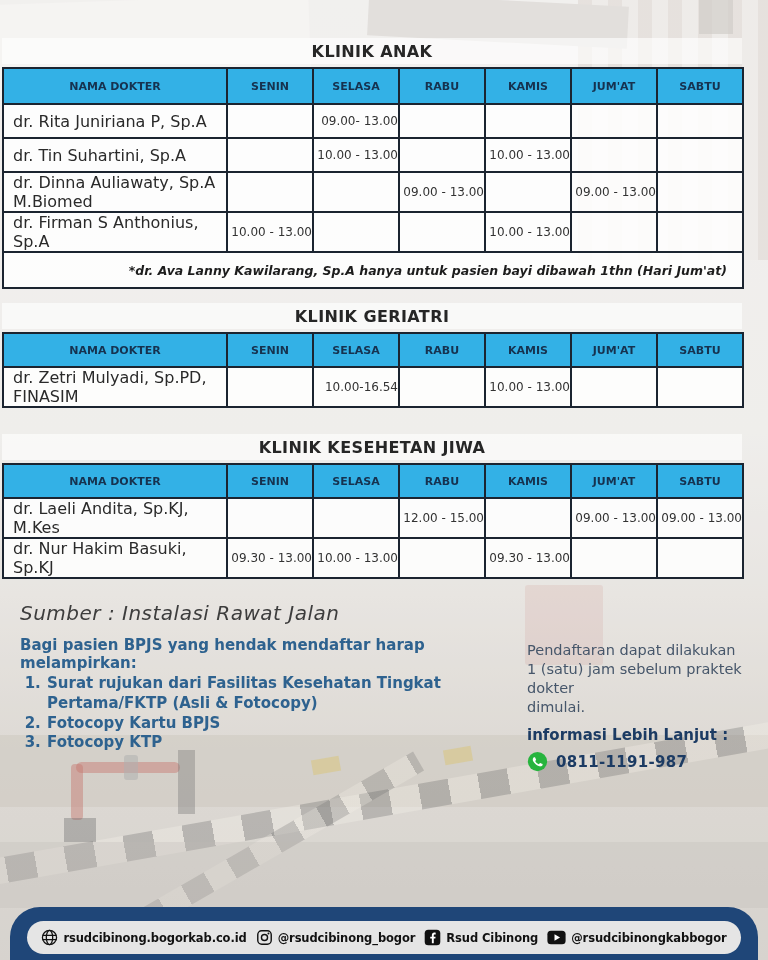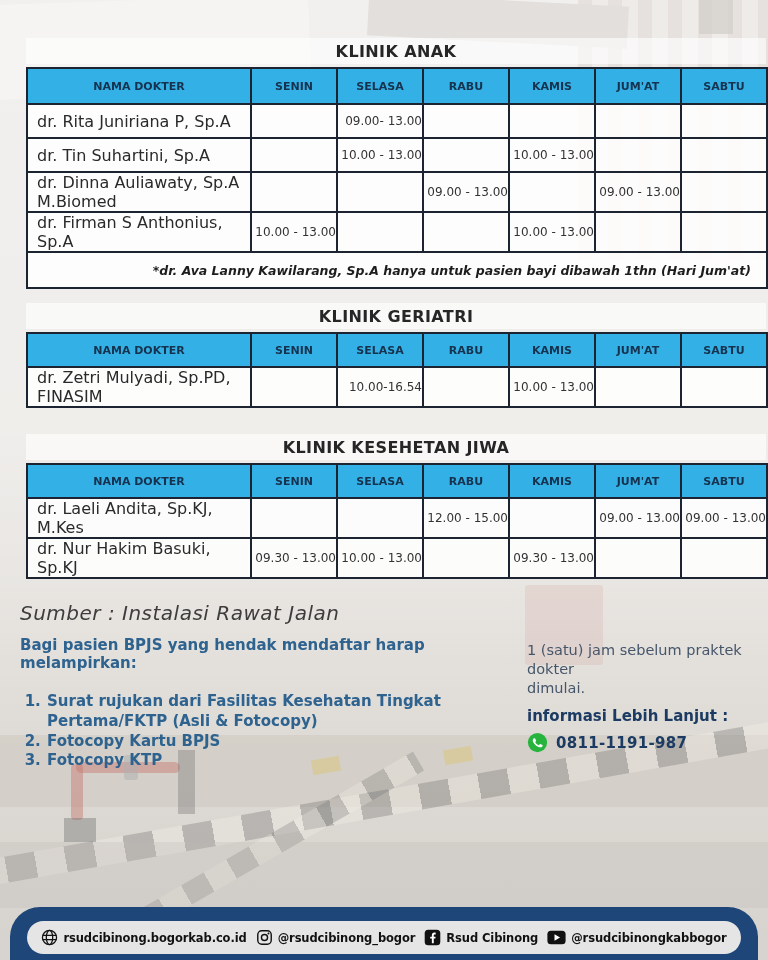--- a/index.html
+++ b/index.html
@@ -26,39 +26,39 @@
   .yellow2 { left:444px; top:748px; width:28px; height:15px; background:rgba(205,175,60,0.45); transform:rotate(-10deg); }
   .pipe-h { left:76px; top:762px; width:104px; height:11px; background:rgba(178,72,60,0.45); border-radius:6px; }
   .pipe-v { left:71px; top:764px; width:12px; height:56px; background:rgba(178,72,60,0.45); border-radius:4px; }
   .flange { left:124px; top:755px; width:14px; height:25px; background:rgba(150,150,150,0.55); border-radius:3px; }
   .post { left:178px; top:750px; width:17px; height:64px; background:rgba(60,60,60,0.35); }
   .base { left:64px; top:818px; width:32px; height:24px; background:rgba(55,55,55,0.38); }
   .road { left:0; top:842px; width:768px; height:66px; background:rgba(168,162,154,0.28); }
   .veil { inset:0; background:rgba(255,255,255,0.26); }
 
   
-  .content { position:absolute; left:26px; top:38px; width:740px; }
+  .content { position:absolute; left:2px; top:38px; width:740px; }
   .section-title { height:26px; background:rgba(255,255,255,0.62); display:flex; align-items:center; justify-content:center;
      font-weight:bold; font-size:16px; color:#262626; letter-spacing:.4px; margin-bottom:3px; }
   .sched { width:100%; border-collapse:collapse; table-layout:fixed; }
   .sched col.c-name { width:224px; }
   .sched col.c-day { width:86px; }
   .sched th, .sched td { border:2px solid #1b2430; background:rgba(255,255,255,0.85); }
   .sched th { height:36px; background:#33b1e6; color:#16324f; font-size:11px; font-weight:bold; text-align:center; }
   .sched td { height:34px; font-size:12px; color:#333; text-align:right; }
   .sched td.name { text-align:left; padding-left:9px; font-size:16px; color:#2a2a2a; }
   .sched td.note { height:36px; text-align:right; padding-right:15px; font-size:12.5px; font-style:italic; font-weight:bold; color:#1d1d1d; }
   .gap14 { height:14px; } .gap26 { height:26px; }
   .t2 th { height:34px; } .t2 td { height:35px; }
   .t3 th { height:34px; }
 
   
   .sumber { position:absolute; left:20px; top:601px; font-size:20px; font-style:italic; color:#3d3d3d; letter-spacing:.5px; }
   .bpjs { position:absolute; left:20px; top:636px; width:478px; color:#2e628f; }
-  .bpjs-title { font-weight:bold; font-size:15px; margin-bottom:20px; }
+  .bpjs-title { font-weight:bold; font-size:15px; margin-bottom:2px; }
   .bpjs ol { margin-left:26px; font-weight:bold; font-size:15px; line-height:1.32; }
   .bpjs ol li { padding-left:1px; max-width:440px; }
   .right-info { position:absolute; left:527px; top:641px; width:232px; }
   .reg-line { font-size:14.5px; line-height:19px; color:#46566a; }
   .contact-label { margin-top:9px; font-weight:bold; font-size:15px; color:#1c3b63; }
   .phone-row { margin-top:7px; display:flex; align-items:center; gap:8px; }
   .phone-num { font-weight:bold; font-size:15px; color:#1c3b63; letter-spacing:.3px; }
 
   
   .footer-bar { position:absolute; left:10px; right:10px; top:907px; height:84px; background:#1f4678; border-radius:30px;
@@ -244,20 +244,21 @@
   <div class="bpjs">
     <div class="bpjs-title">Bagi pasien BPJS yang hendak mendaftar harap melampirkan:</div>
     <ol>
       <li>Surat rujukan dari Fasilitas Kesehatan Tingkat Pertama/FKTP (Asli &amp; Fotocopy)</li>
       <li>Fotocopy Kartu BPJS</li>
       <li>Fotocopy KTP</li>
     </ol>
   </div>
 
   <div class="right-info">
+    <div class="reg-line">Pendaftaran dapat dilakukan</div>
     <div class="reg-line">1 (satu) jam sebelum praktek dokter</div>
     <div class="reg-line">dimulai.</div>
     <div class="contact-label">informasi Lebih Lanjut :</div>
     <div class="phone-row">
       <span class="icn">
         <svg width="21" height="21" viewBox="0 0 24 24">
           <circle cx="12" cy="12" r="11" fill="#27b43e"></circle>
           <path fill="#fff" d="M17.3 14.6c-.28-.14-1.64-.8-1.9-.9-.25-.09-.44-.14-.62.14-.19.28-.72.9-.88 1.09-.16.19-.33.21-.6.07-.28-.14-1.18-.43-2.24-1.38-.83-.74-1.39-1.65-1.55-1.93-.16-.28-.02-.43.12-.57.13-.12.28-.32.42-.48.14-.16.19-.28.28-.47.09-.19.05-.35-.02-.49-.07-.14-.62-1.51-.85-2.07-.23-.54-.46-.47-.63-.48h-.53c-.19 0-.49.07-.74.35-.26.28-.97.95-.97 2.32 0 1.37 1 2.7 1.14 2.88.14.19 1.96 2.99 4.74 4.19.66.29 1.18.46 1.58.58.66.21 1.27.18 1.75.11.53-.08 1.64-.67 1.87-1.32.23-.65.23-1.2.16-1.32-.07-.11-.25-.18-.53-.32z"></path>
         </svg>
       </span>

